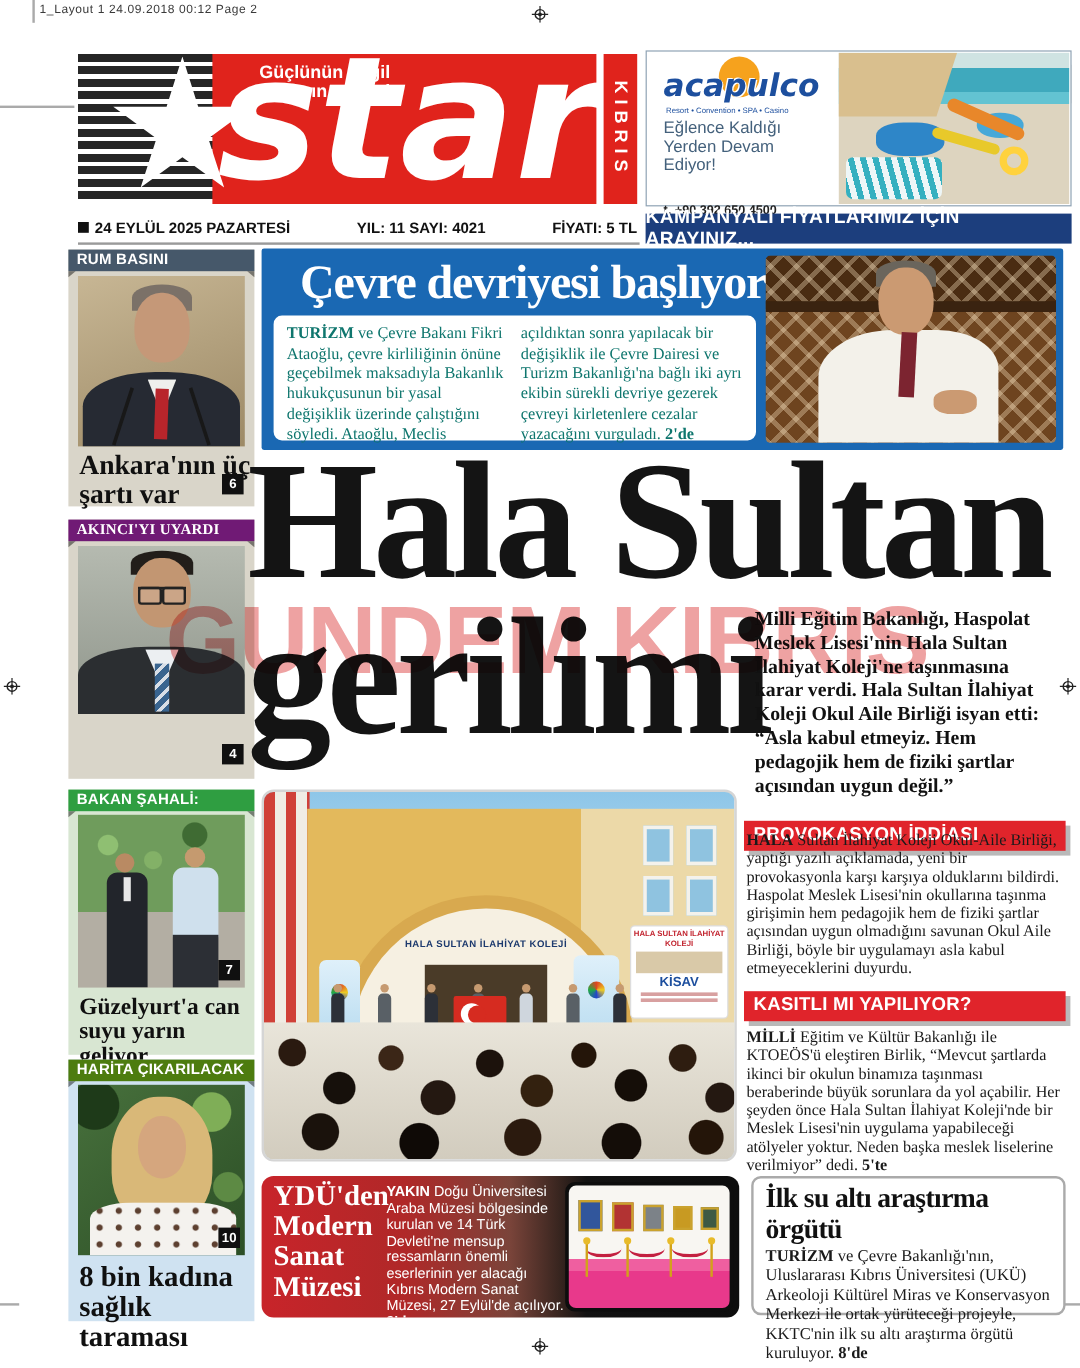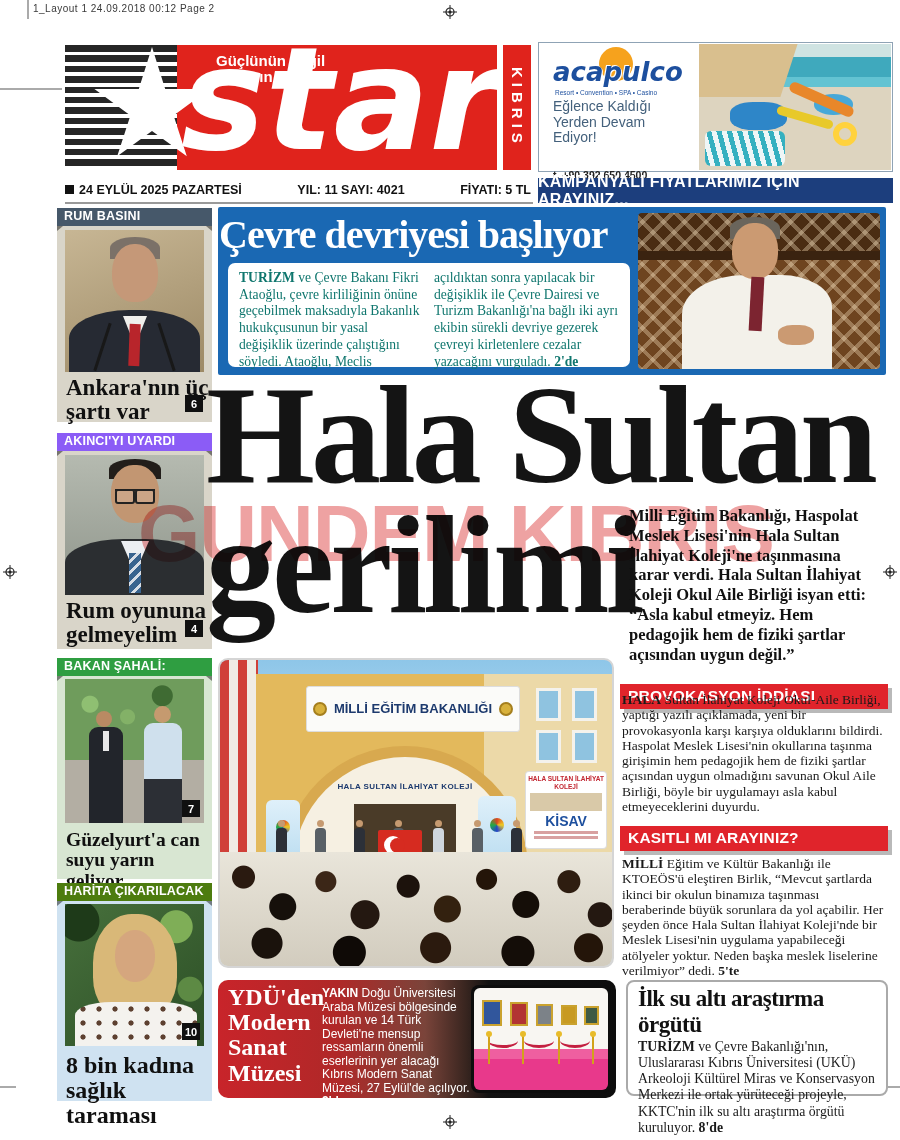--- a/index.html
+++ b/index.html
@@ -77,21 +77,21 @@
   .card .kicker::before { left:0; border-right:6px solid transparent; }
   .card .kicker::after { right:0; border-left:6px solid transparent; }
   .card .photo { position:absolute; left:8px; overflow:hidden; width:139px; }
   .card h3 { font-family:"Liberation Serif",serif; font-weight:bold; color:#101010;
     line-height:1.04; padding-left:9px; }
   .badge { position:absolute; width:18px; height:17px; background:#101010; color:#fff;
     font-size:11px; font-weight:bold; display:flex; align-items:center; justify-content:center; }
   .c1 { top:208px; height:214px; background:#d9d5c9; }
   .c1 .kicker { background:#46586a; }
   .c2 { top:433px; height:216px; background:#d9d5c9; }
-  .c2 .kicker { background:#8b5cf6; }
+  .c2 .kicker { background:#701a75;font-family:Liberation Serif, serif; }
   .c3 { top:658px; height:221px; background:#d8e6d2; }
   .c3 .kicker { background:#2f9e41; }
   .c4 { top:883px; height:218px; background:#cfe2f1; }
   .c4 .kicker { background:#4d7c0f; }
 
   
   .ph { position:relative; }
   .ph > div { position:absolute; }
   .ph-erd { background:linear-gradient(160deg,#c7b694,#9d8a66); }
   .ph-erd .suit { left:4px; bottom:0; width:131px; height:62px; background:#262a33; border-radius:46% 46% 0 0; }
@@ -131,21 +131,21 @@
                radial-gradient(circle at 10% 12%,#1e3a19 0 20px,transparent 21px),
                radial-gradient(circle at 90% 60%,#5d8a44 0 12px,transparent 13px); }
   .ph-wom .hair { left:28px; top:10px; width:84px; height:106px; background:#d9b878; border-radius:46% 46% 40% 40%; }
   .ph-wom .face { left:50px; top:26px; width:40px; height:52px; background:#d5a67e; border-radius:48%; }
   .ph-wom .blouse { left:10px; bottom:0; width:122px; height:44px; background-color:#f4f2ee;
     border-radius:30% 30% 0 0;
     background-image:radial-gradient(circle,#5d4030 2.2px,transparent 3px); background-size:16px 14px; }
 
   
   .bluebox { left:218px; top:207px; width:668px; height:168px; background:#1a68b3; border-radius:2px; }
-  .bluebox h1 { position:absolute; left:1px; top:4px; color:#fff; font-family:"Liberation Serif",serif;
+  .bluebox h1 { position:absolute; left:32px; top:4px; color:#fff; font-family:"Liberation Serif",serif;
     font-weight:bold; font-size:40px; letter-spacing:-1px;text-align:right; }
   .bluebox .artbox { position:absolute; left:10px; top:56px; width:402px; height:104px;
     background:#fff; border-radius:7px; display:flex; gap:10px; padding:7px 11px; }
   .bluebox .artbox p { font-family:"Liberation Serif",serif; font-size:13.6px; line-height:1.23;
     color:#0f766e; width:50%; }
   .ph-ata { position:absolute; left:420px; top:6px; width:242px; height:156px; border-radius:4px;
     overflow:hidden; background-color:#6e441f;
     background-image:repeating-linear-gradient(45deg,rgba(255,235,200,.33) 0 4px,transparent 4px 15px),
       repeating-linear-gradient(-45deg,rgba(255,235,200,.33) 0 4px,transparent 4px 15px),
       linear-gradient(180deg,#4a2c12 0 26%,#6e441f 26%); }
@@ -184,21 +184,21 @@
   .mp-arch .inner { position:absolute; left:11px; top:11px; right:11px; bottom:0;
     background:#f6f0e2; border-radius:112px 112px 0 0; }
   .mp-arch .arch-sign { position:absolute; left:0; top:36px; width:100%; text-align:center;
     font-weight:bold; font-size:8px; color:#1d3a6e; letter-spacing:.4px; }
   .mp-arch .door { position:absolute; left:72px; top:58px; width:102px; height:68px; background:#4a3b28; }
   .mp-win { width:25px; height:33px; background:#8fc3e0; border:3px solid #f4f2ec; }
   .mp-banner { left:306px; top:112px; width:80px; height:76px; background:#fff; border-radius:3px;
     box-shadow:0 0 0 1px #ddd; text-align:center; overflow:hidden; }
   .mp-banner .bt { color:#c22530; font-weight:bold; font-size:6.5px; line-height:1.2; margin-top:3px; }
   .mp-banner .thumb { margin:2px 4px; height:18px; background:#d9c9a8; }
-  .mp-banner .org { color:#1d4f9e; font-weight:bold; font-size:14px; }
+  .mp-banner .org { color:#1d4f9e; font-weight:bold; font-size:11px; }
   .mp-banner .tiny { margin:2px 8px 0; height:3px; background:#d8a0a0; }
   .mp-flag { left:158px; top:170px; width:44px; height:30px; background:#d62b20; border-radius:2px; }
   .mp-flag::before { content:""; position:absolute; left:6px; top:6px; width:18px; height:18px;
     border-radius:50%; background:#fff; }
   .mp-flag::after { content:""; position:absolute; left:12px; top:7.5px; width:15px; height:15px;
     border-radius:50%; background:#d62b20; }
   .mp-bflag { background:linear-gradient(#dff0fa,#b9dcf0); border-radius:6px; }
   .mp-bflag i { position:absolute; left:50%; top:30%; transform:translateX(-50%); width:14px; height:14px;
     border-radius:50%; background:conic-gradient(#d42,#ec2,#24c,#2a4,#d42); }
   .mp-officials { left:56px; top:148px; width:246px; height:50px; display:flex;
@@ -358,21 +358,20 @@
 <div class="card c2">
   <div class="kicker">AKINCI'YI UYARDI</div>
   <div class="photo ph ph-suc" style="top:22px;height:140px">
     <div class="suit"></div>
       <div class="shirt"></div>
       <div class="tie"></div>
     <div class="hair"></div>
       <div class="head"></div>
       <div class="glasses"></div>
   </div>
-  <h3 style="position:absolute;top:166px;font-size:23px">Rum oyununa gelmeyelim</h3>
   <div class="badge" style="right:9px;bottom:12px">4</div>
 </div>
 
 <div class="card c3">
   <div class="kicker">BAKAN ŞAHALİ:</div>
   <div class="photo ph ph-sah" style="top:21px;height:144px">
     <div class="leaves"></div>
       <div class="m1b"></div>
       <div class="m1s"></div>
       <div class="m1h"></div>
@@ -415,25 +414,20 @@
 <div class="abs bighead">
   <div>Hala Sultan</div>
   <div>gerilimi</div>
 </div>
 <div class="abs summary">Milli Eğitim Bakanlığı, Haspolat Meslek Lisesi'nin Hala Sultan İlahiyat Koleji'ne taşınmasına karar verdi. Hala Sultan İlahiyat Koleji Okul Aile Birliği isyan etti: “Asla kabul etmeyiz. Hem pedagojik hem de fiziki şartlar açısından uygun değil.”</div>
 <div class="abs watermark">GUNDEM KIBRIS</div>
 
 <div class="abs mainphoto">
   <div class="mp-tower"></div>
   <div class="mp-bldg"></div>
-  <div class="mp-sign">
-      <i class="l"></i>
-      <span>MİLLİ EĞİTİM BAKANLIĞI</span>
-      <i class="r"></i>
-    </div>
   <div class="mp-arch">
     <div class="inner"></div>
     <div class="arch-sign">HALA SULTAN İLAHİYAT KOLEJİ</div>
     <div class="door"></div>
   </div>
   <div class="mp-win abs" style="left:316px;top:28px"></div>
   <div class="mp-win abs" style="left:352px;top:28px"></div>
   <div class="mp-win abs" style="left:316px;top:70px"></div>
   <div class="mp-win abs" style="left:352px;top:70px"></div>
   <div class="mp-banner">
@@ -457,21 +451,21 @@
     <div class="fig"></div>
       <div class="fig"></div>
       <div class="fig"></div>
   </div>
   <div class="mp-flag"></div>
   <div class="mp-crowd"></div>
 </div>
 
 <div class="abs secbar" style="top:684px">PROVOKASYON İDDİASI</div>
 <p class="abs secbody" style="top:692px"><b class="lead">HALA</b> <span>Sultan İlahiyat Koleji Okul-Aile Birliği, yaptığı yazılı açıklamada, yeni bir provokasyonla karşı karşıya olduklarını bildirdi. Haspolat Meslek Lisesi'nin okullarına taşınma girişimin hem pedagojik hem de fiziki şartlar açısından uygun olmadığını savunan Okul Aile Birliği, böyle bir uygulamayı asla kabul etmeyeceklerini duyurdu.</span></p>
-<div class="abs secbar" style="top:826px">KASITLI MI ARAYINIZ?</div>
+<div class="abs secbar" style="top:826px">KASITLI MI YAPILIYOR?</div>
 <p class="abs secbody" style="top:856px"><b class="lead">MİLLİ</b> <span>Eğitim ve Kültür Bakanlığı ile KTOEÖS'ü eleştiren Birlik, “Mevcut şartlarda ikinci bir okulun binamıza taşınması beraberinde büyük sorunlara da yol açabilir. Her şeyden önce Hala Sultan İlahiyat Koleji'nde bir Meslek Lisesi'nin uygulama yapabileceği atölyeler yoktur. Neden başka meslek liselerine verilmiyor” dedi.</span> <b>5'te</b></p>
 
 <div class="abs ydu">
   <div class="title">YDÜ'den Modern Sanat Müzesi</div>
   <div class="body"><b class="lead">YAKIN</b> <span>Doğu Üniversitesi Araba Müzesi bölgesinde kurulan ve 14 Türk Devleti'ne mensup ressamların önemli eserlerinin yer alacağı Kıbrıs Modern Sanat Müzesi, 27 Eylül'de açılıyor.</span> <b>9'da</b></div>
   <div class="musframe"></div>
   <div class="mus">
     <div class="fr" style="left:8px;top:12px;width:20px;height:26px;background:#31569c"></div>
     <div class="fr" style="left:36px;top:14px;width:18px;height:24px;background:#b23333"></div>
     <div class="fr" style="left:62px;top:16px;width:17px;height:22px;background:#7c8288"></div>

